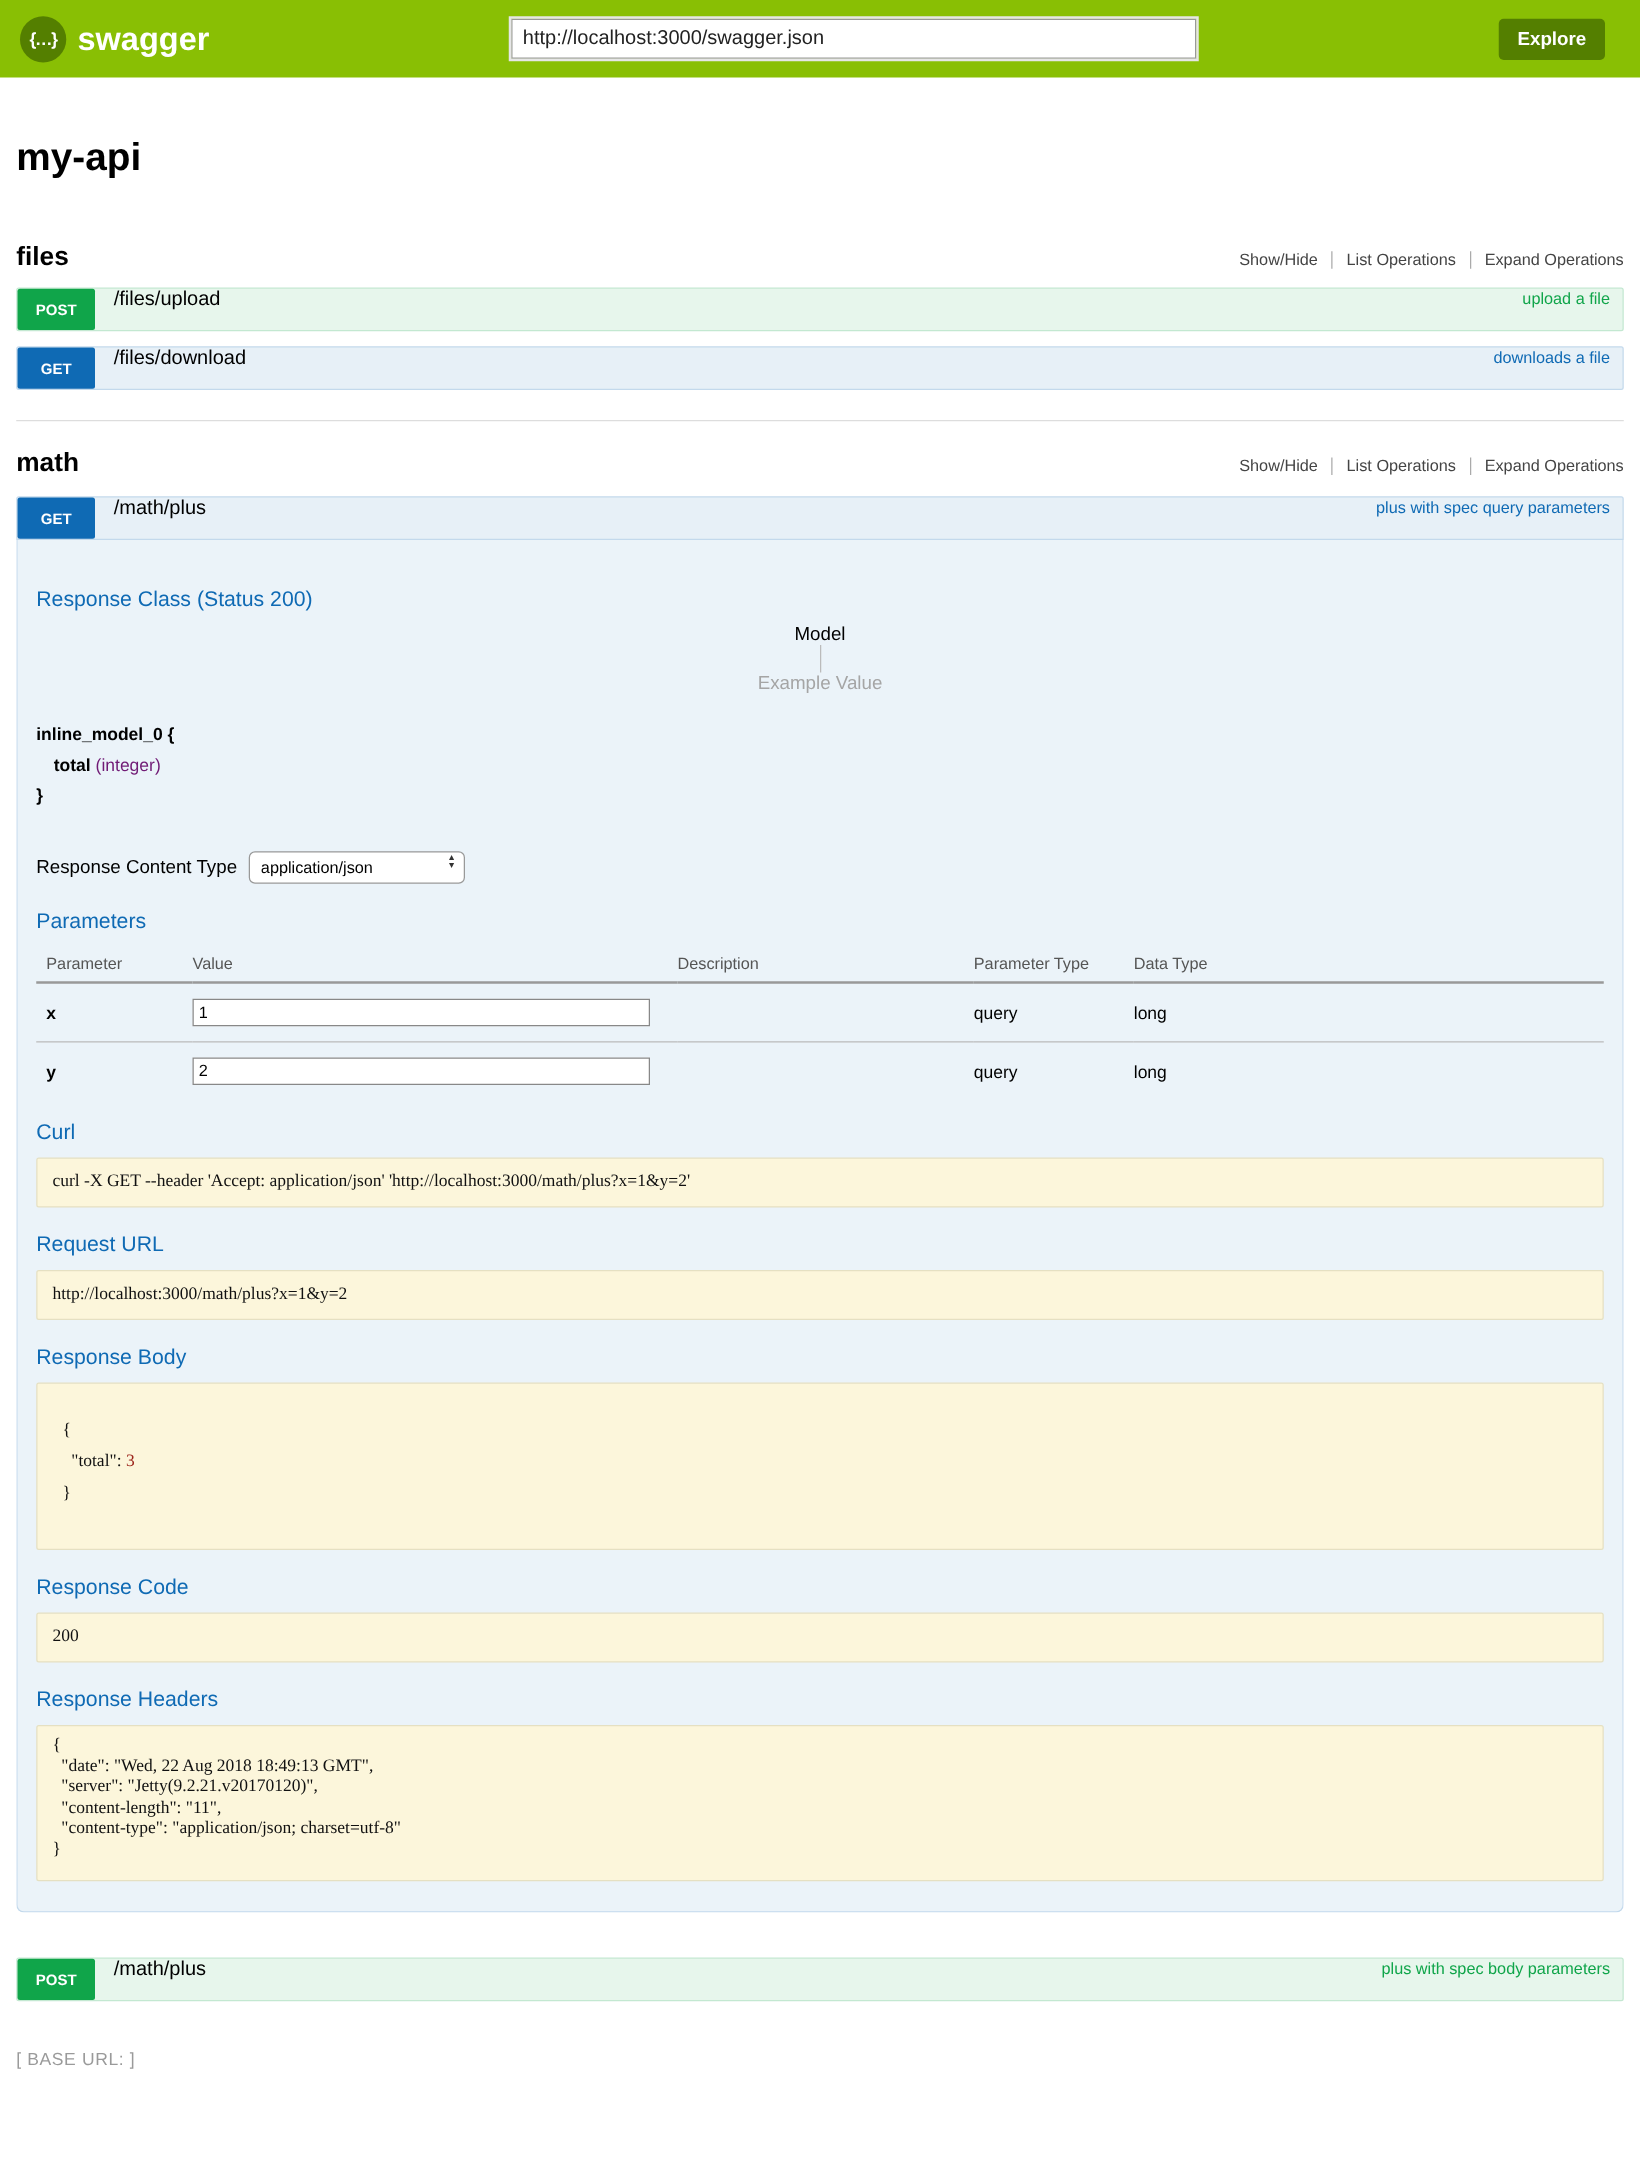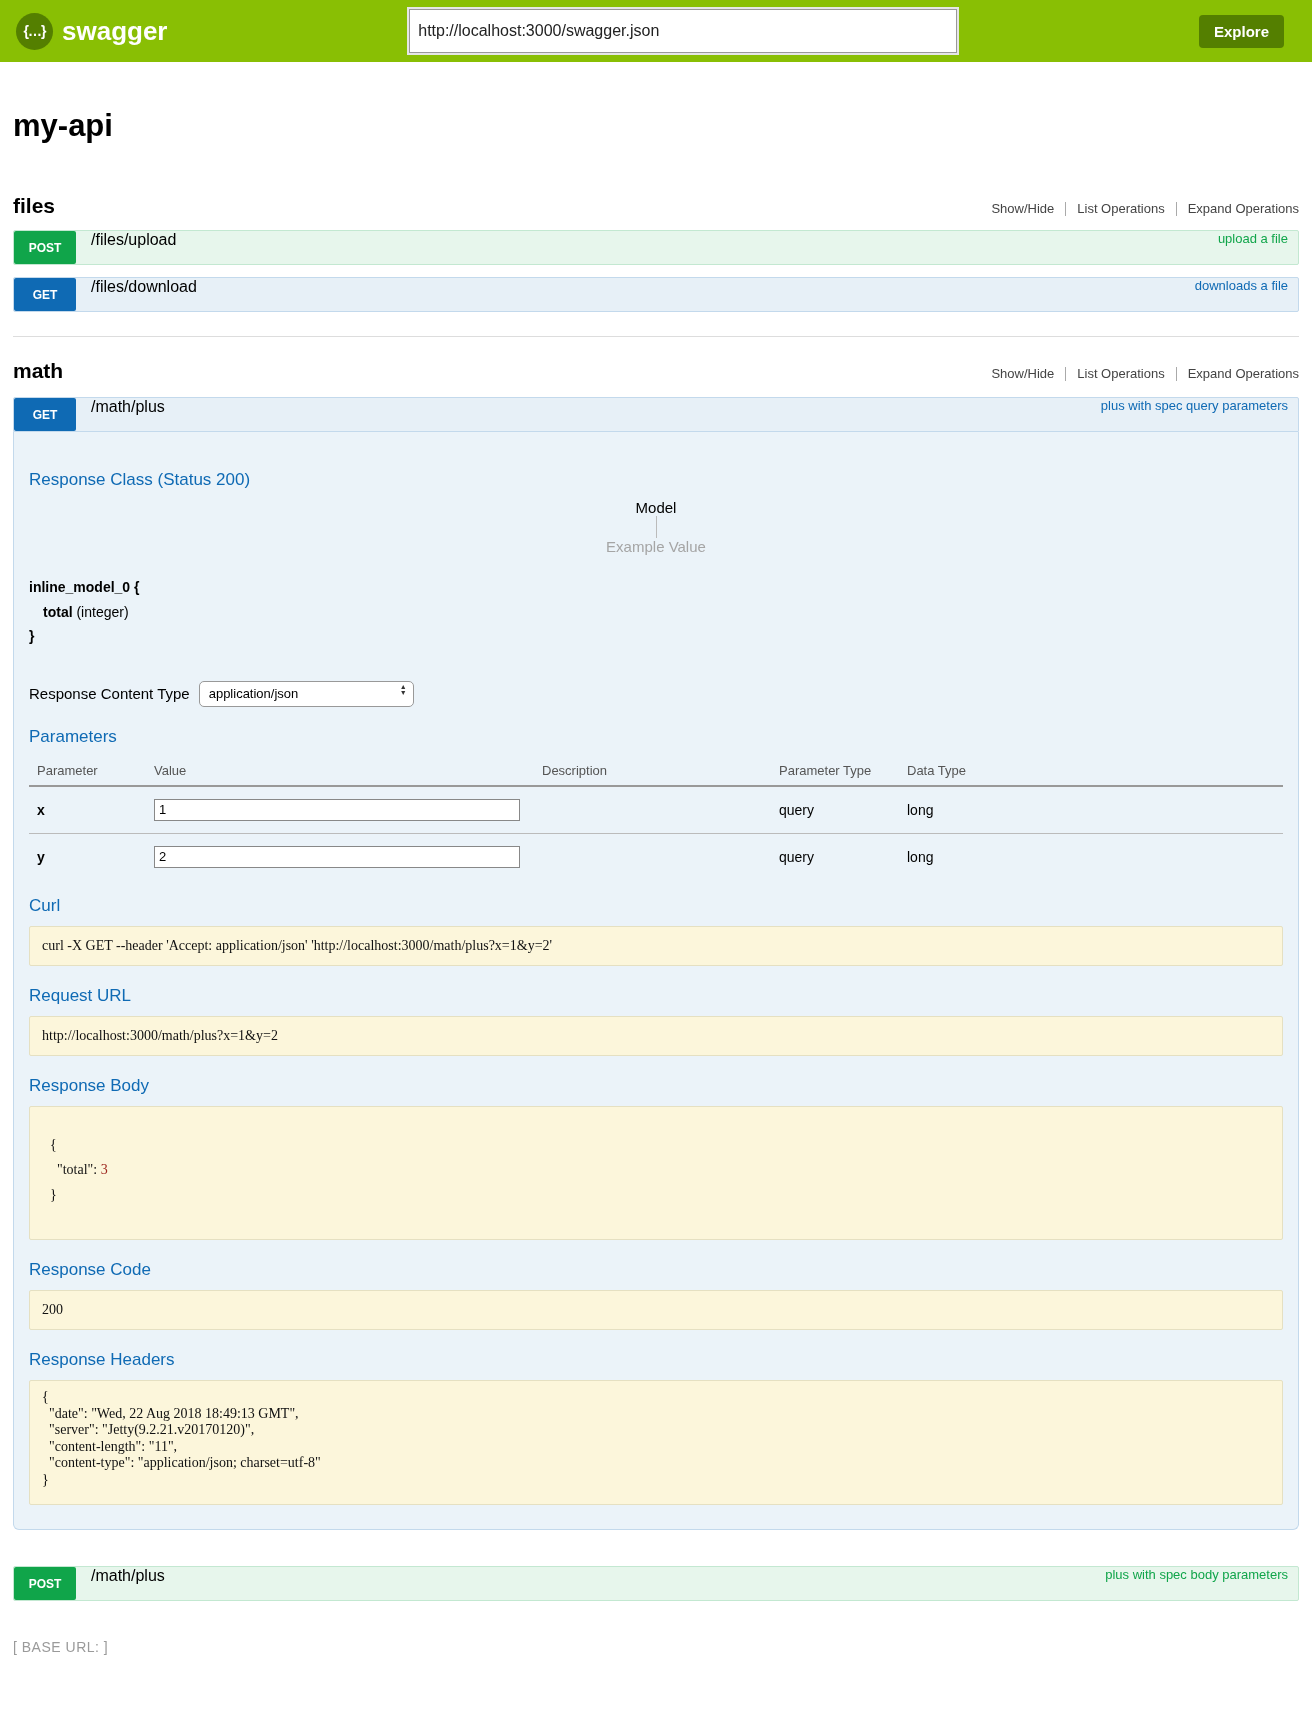--- a/index.html
+++ b/index.html
@@ -7,21 +7,21 @@
   body { font-family:"Liberation Sans", sans-serif; color:#000; width:1312px; }
 
   
   .navbar { background:#89bf04; height:62px; display:flex; align-items:center; padding:0 16px; }
   .logo { display:flex; align-items:center; }
   .logo-icon { width:37px; height:37px; border-radius:50%; background:#547f00; color:#fff;
                display:flex; align-items:center; justify-content:center;
                font-size:14px; font-weight:bold; letter-spacing:-1px; }
   .logo-text { color:#fff; font-weight:bold; font-size:26px; margin-left:9px; }
   .url-input-wrap { margin:0 auto; }
-  .url-input { width:548px; height:44px; border:1px solid #999; outline:2px solid #e6e6e6;
+  .url-input { width:548px; height:32px; border:1px solid #999; outline:2px solid #e6e6e6;
                padding:4px 8px; font-size:16px; font-family:"Liberation Sans",sans-serif; color:#222; }
   .explore-btn { background:#547f00; color:#fff; border:none; border-radius:4px;
                  font-weight:bold; font-size:15px; padding:8px 15px; margin-right:12px; cursor:pointer;
                  font-family:"Liberation Sans",sans-serif; }
 
   
   .container { padding:0 13px; }
   .api-title { font-size:31px; font-weight:bold; margin:46px 0 0 0; }
 
   .section-head { display:flex; align-items:baseline; justify-content:space-between; margin-top:50px;gap:23px; }
@@ -55,26 +55,26 @@
 
   .model-tabs { display:flex; align-items:center; margin-top:9px; font-size:15px;flex-direction:column; }
   .tab-active { color:#000; cursor:pointer; }
   .tab-divider { width:1px; height:22px; background:#bbb; margin:0 10px; }
   .tab-inactive { color:#a5a5a5; cursor:pointer; }
 
   .model-sig { margin-top:20px; font-size:14px; line-height:1.75; }
   .model-sig .sig-open, .model-sig .sig-close { font-weight:bold; }
   .model-sig .sig-prop { margin-left:14px; }
   .model-sig .prop-name { font-weight:bold; }
-  .model-sig .prop-type { color:#000000; }
+  .model-sig .prop-type { color:#701a75; }
 
   .rct-row { display:flex; align-items:center; margin-top:32px; }
   .rct-label { font-size:15px; }
   .select-wrap { position:relative; margin-left:9px; }
-  .rct-select { -webkit-appearance:none; appearance:none; width:215px; height:26px;
+  .rct-select { -webkit-appearance:none; appearance:none; width:173px; height:26px;
                 border:1px solid #999; border-radius:5px; background:#fff;
                 font-size:13px; padding:0 24px 0 9px; color:#000;
                 font-family:"Liberation Sans",sans-serif; }
   .select-arrows { position:absolute; right:7px; top:3px; display:flex; flex-direction:column;
                    font-size:7px; line-height:0.9; color:#333; pointer-events:none; }
 
   
   .params-table { width:100%; border-collapse:collapse; margin-top:10px; }
   .params-table th { text-align:left; font-weight:normal; color:#555; font-size:13px;
                      padding:6px 0 7px 0; border-bottom:2px solid #999; }

